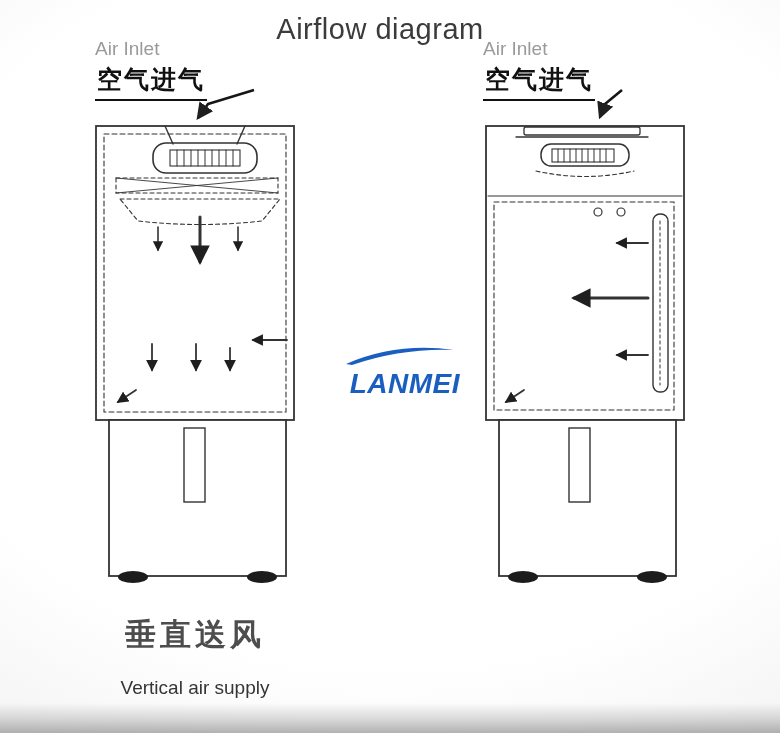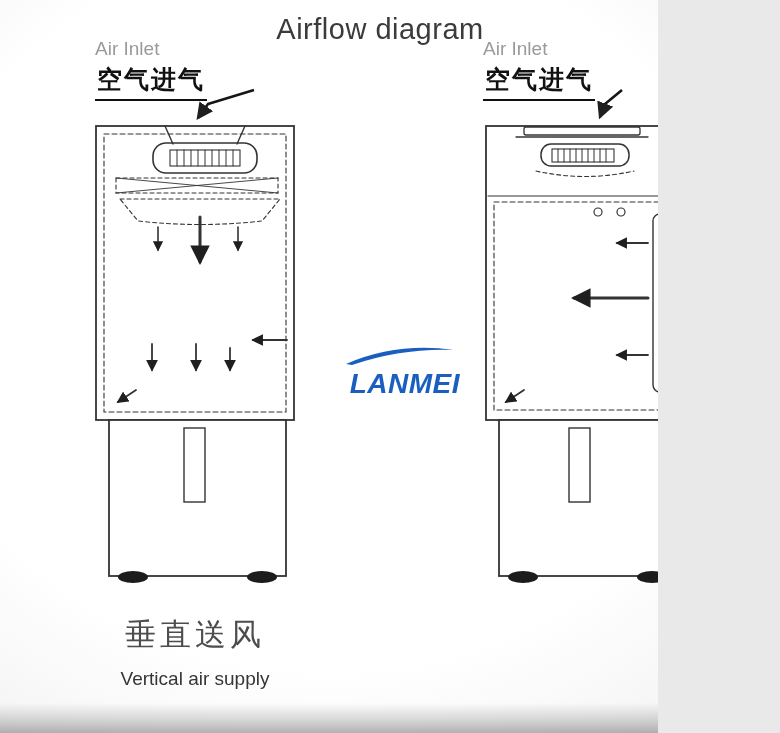--- a/index.html
+++ b/index.html
@@ -1,41 +1,40 @@
 <!DOCTYPE html>
 <html><head>
 <meta charset="utf-8">
 <style>
   html,body{margin:0;padding:0;}
   body{font-family:"Liberation Sans","DejaVu Sans",sans-serif;background:#e9e9e9;}
   .stage{
-    position:relative;width:639px;height:733px;overflow:hidden;
+    position:relative;width:780px;height:733px;overflow:hidden;
     background:radial-gradient(ellipse 120% 95% at 50% 42%, #ffffff 52%, #f1f1f1 80%, #e0e0e0 97%);
-    padding-left:19px;
   }
   .bottom-shade{
     position:absolute;left:0;right:0;bottom:0;height:30px;
     background:linear-gradient(to bottom, rgba(120,120,120,0) 0%, rgba(110,110,110,0.25) 55%, rgba(90,90,90,0.45) 100%);
   }
   .title{
     position:absolute;top:13px;left:0;width:760px;text-align:center;
     font-size:29px;color:#3b3b3b;letter-spacing:0.5px;
   }
   .inlet-labels{position:absolute;width:200px;}
   .inlet-labels.left{left:95px;top:38px;}
   .inlet-labels.right{left:483px;top:38px;}
   .inlet-en{font-size:19px;color:#9a9a9a;margin-bottom:2px;}
   .inlet-zh{
     display:inline-block;font-size:25px;font-weight:bold;color:#111;
     letter-spacing:2px;border-bottom:2px solid #111;padding:1px 2px 3px 2px;
   }
   .captions{position:absolute;width:300px;text-align:center;}
   .captions.left{left:45px;top:614px;}
   .captions.right{left:435px;top:614px;}
-  .cap-zh{font-size:31px;color:#4d4d4d;letter-spacing:4px;font-weight:400;margin-bottom:12px;}
+  .cap-zh{font-size:31px;color:#4d4d4d;letter-spacing:4px;font-weight:700;margin-bottom:21px;}
   .cap-en{font-size:19px;color:#353535;}
   .logo{position:absolute;left:330px;top:344px;width:130px;text-align:right;}
   .logo-text{
     font-size:28px;font-weight:bold;font-style:italic;color:#1a5fc0;
     letter-spacing:0.5px;line-height:1;
   }
   svg.lineart{position:absolute;left:0;top:0;}
 </style>
 </head>
 <body>

